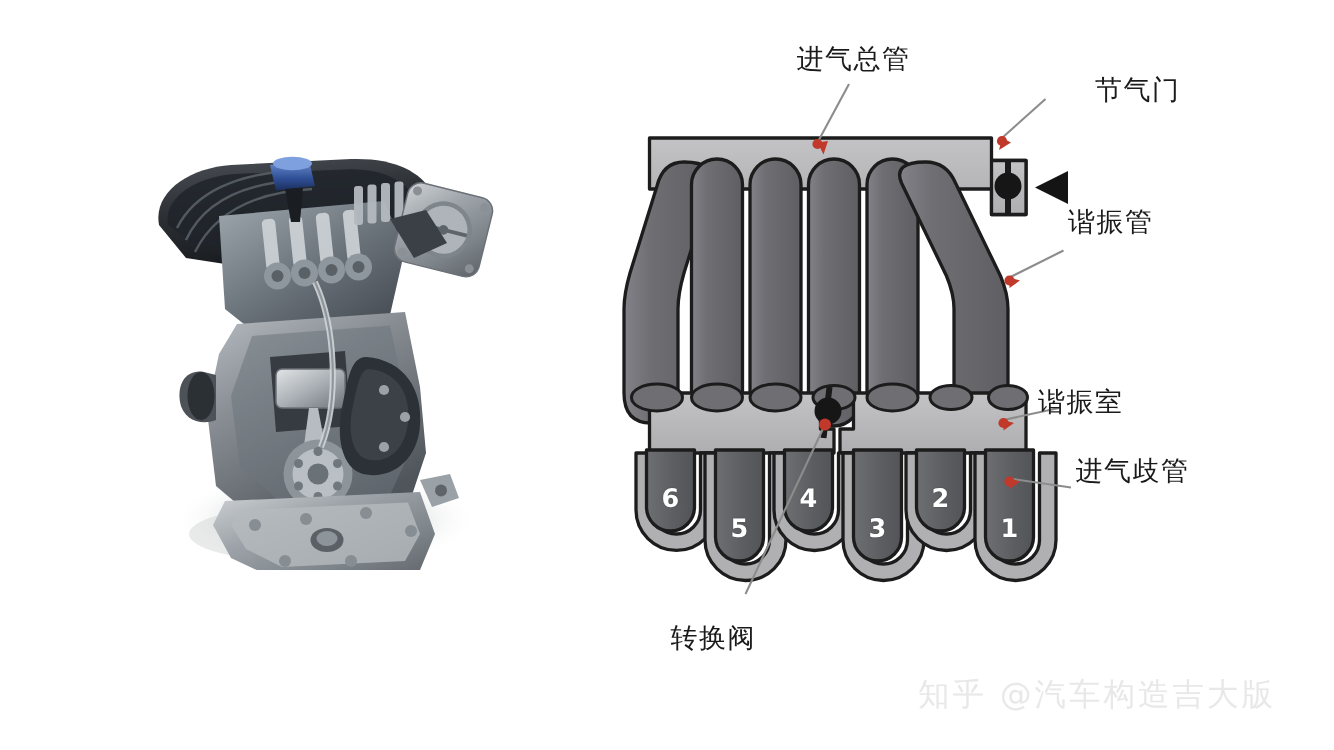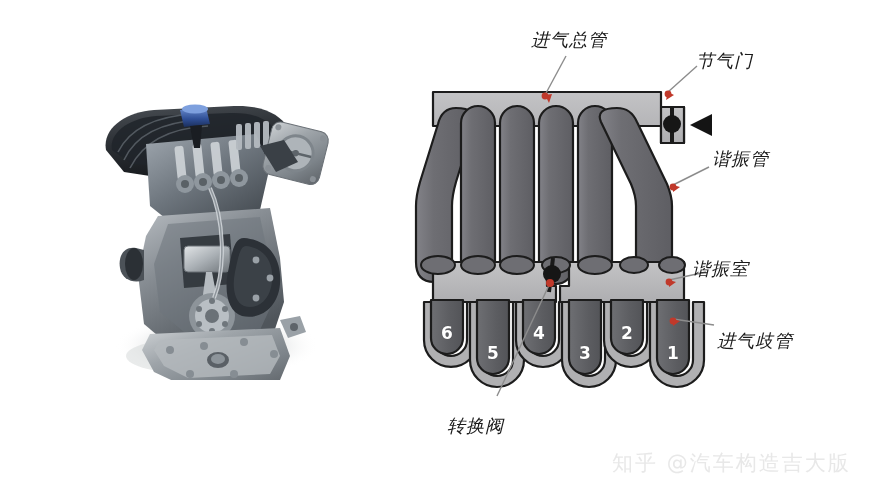--- a/index.html
+++ b/index.html
@@ -16,27 +16,27 @@
 
   
   .diagram{position:absolute;left:0;top:0;width:889px;height:500px;pointer-events:none;}
   .diagram svg{display:block;}
 
   
   .lbl{
     position:absolute;
     font-family:"DejaVu Sans","Liberation Sans",sans-serif;
     font-size:18px;color:#1a1a1a;white-space:nowrap;
-    letter-spacing:1px;line-height:1;font-style:italic;
+    letter-spacing:1px;line-height:1;
   }
   .lbl-intake-main{left:531px;top:31px;}
-  .lbl-throttle{left:696px;top:52px;}
-  .lbl-reso-tube{left:712px;top:150px;}
+  .lbl-throttle{left:730px;top:52px;}
+  .lbl-reso-tube{left:712px;top:140px;}
   .lbl-reso-chamber{left:692px;top:260px;}
-  .lbl-intake-runner{left:717px;top:332px;}
+  .lbl-intake-runner{left:717px;top:306px;}
   .lbl-switch-valve{left:447px;top:417px;}
 
   
   .cylnum{
     position:absolute;color:#ffffff;
     font-family:"DejaVu Sans","Liberation Sans",sans-serif;
     font-size:17px;font-weight:700;
     text-align:center;width:22px;line-height:1;
     text-shadow:0 0 1px rgba(0,0,0,.35);
   }

